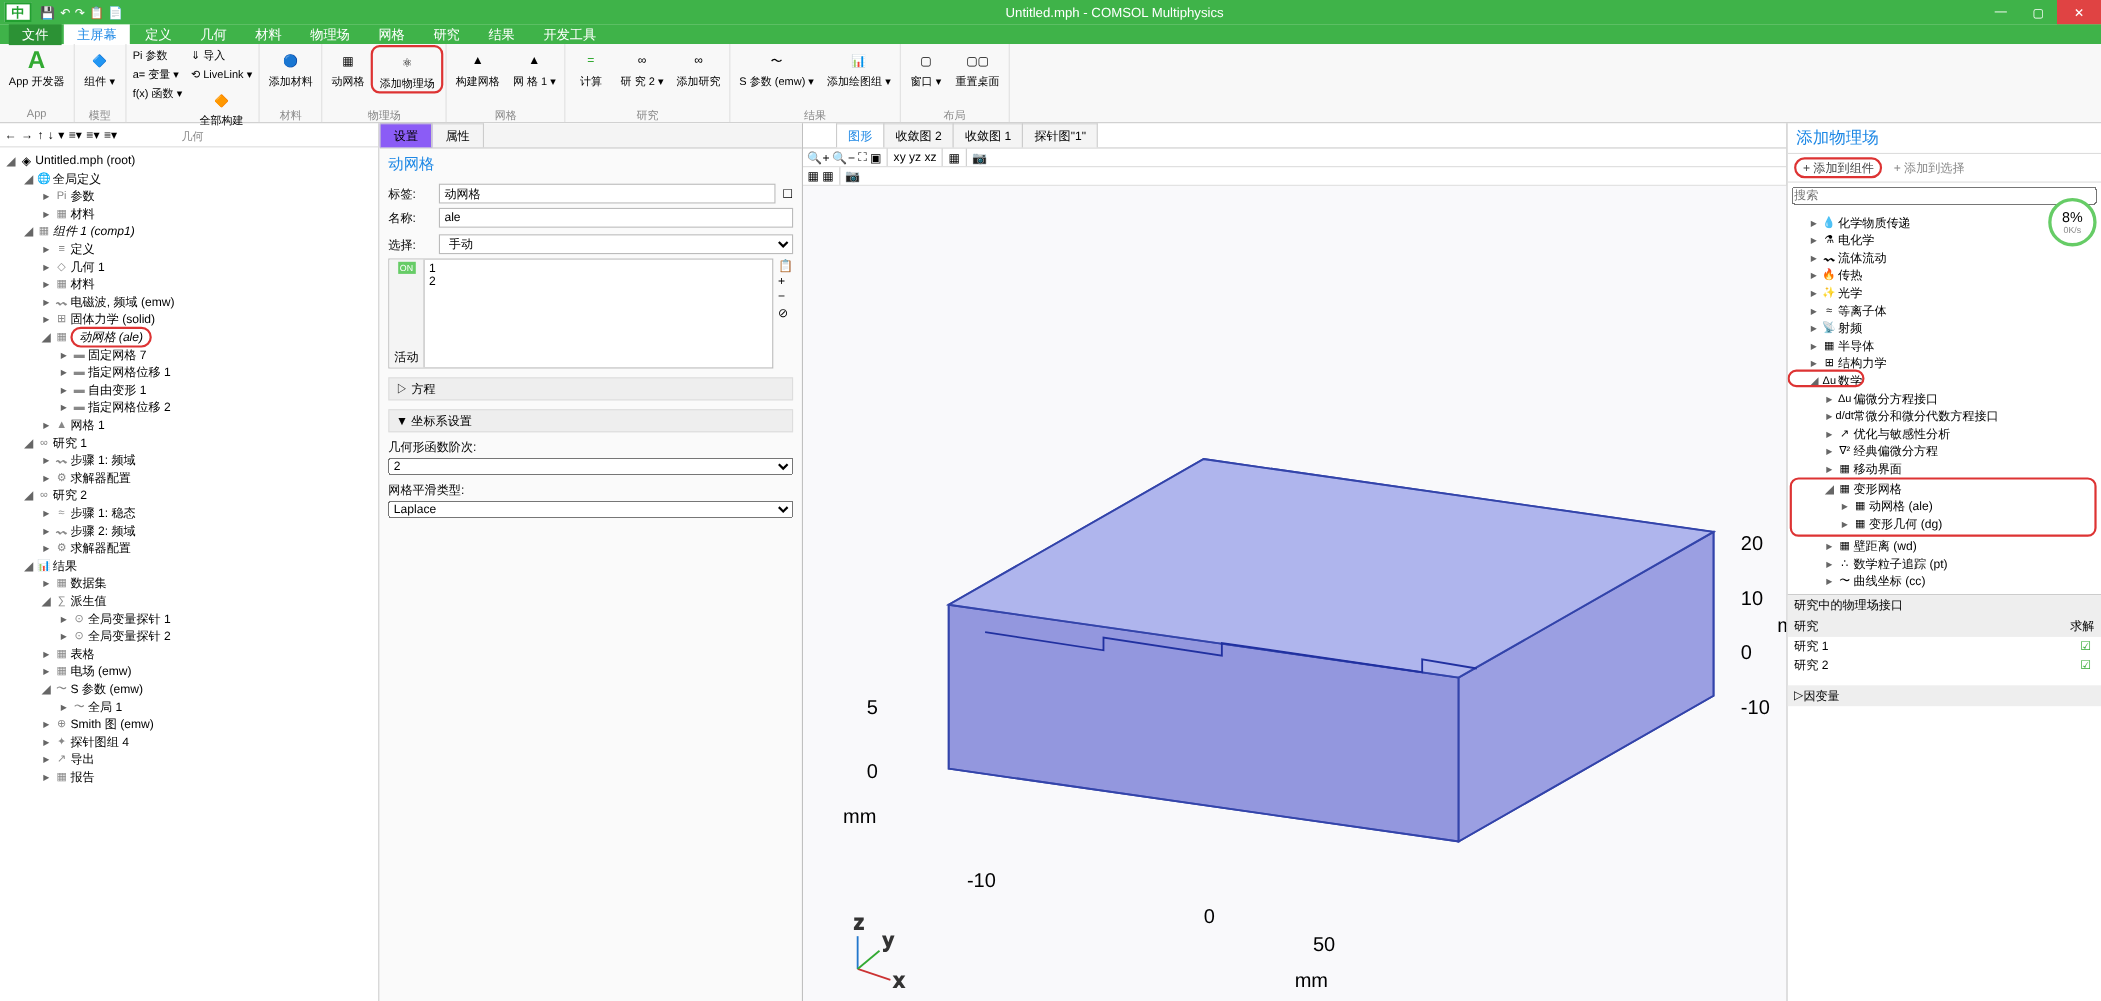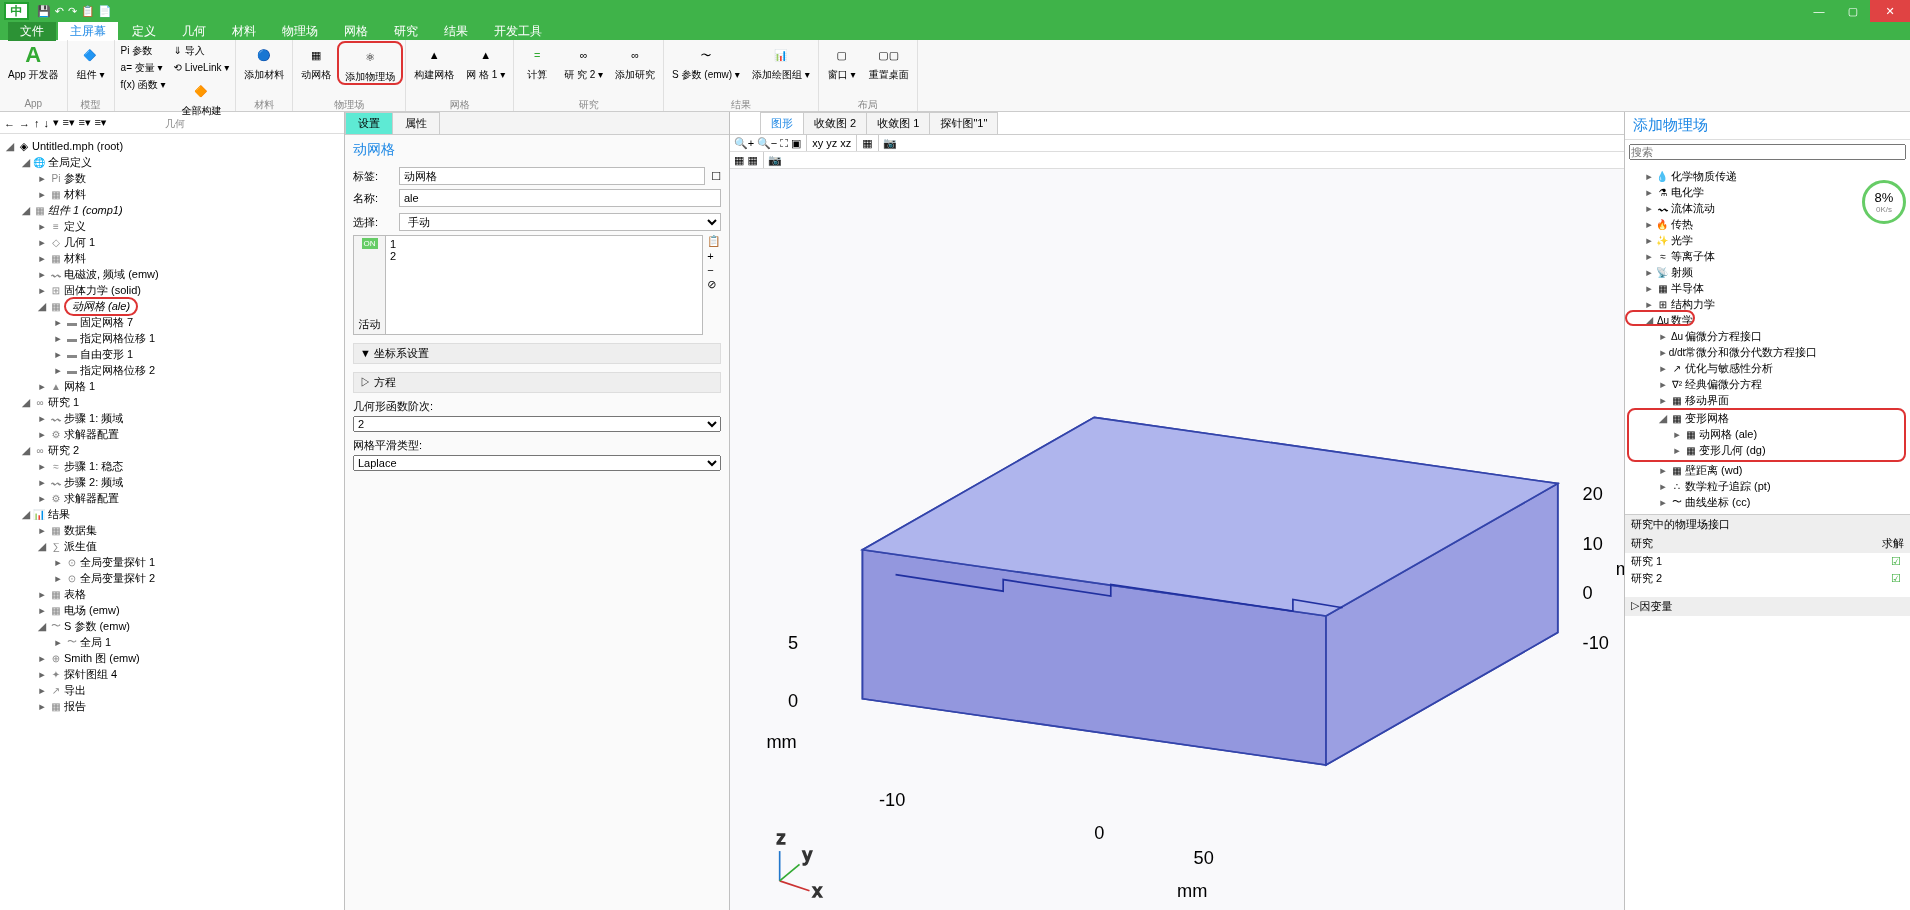--- a/index.html
+++ b/index.html
@@ -36,21 +36,21 @@
 .tree-toolbar { height:22px; border-bottom:1px solid #ddd; display:flex; align-items:center; gap:4px; padding:0 4px; }
 .tree { padding: 4px 2px; overflow:auto; flex:1; }
 .tnode { display:flex; align-items:center; height:16px; white-space:nowrap; }
 .tnode .tw { width:12px; display:inline-block; text-align:center; color:#666; }
 .tnode .ic { width:16px; display:inline-flex; align-items:center; justify-content:center; }
 .annot-ring { border:2px solid #d33; border-radius:12px; padding:0 6px; display:inline-block; }
 
 .settings-col { width: 385px; background:#fafafa; }
 .tabs-row { display:flex; border-bottom:1px solid #ccc; background:#f4f4f4; }
 .tabs-row .t { padding:3px 12px; border:1px solid #ccc; border-bottom:none; margin-right:-1px; font-size:11px; }
-.tabs-row .t.active { background:#5eead4; }
+.tabs-row .t.active { background:#8b5cf6; }
 .setbody { padding:6px 8px; overflow:auto; flex:1; }
 .setbody h3 { color:#1e88e5; font-size:14px; font-weight:normal; margin-bottom:8px; }
 .formrow { display:flex; align-items:center; margin-bottom:4px; gap:6px; }
 .formrow label { width:40px; }
 .formrow input, .formrow select { flex:1; border:1px solid #bbb; padding:1px 4px; background:#fff; height:18px; }
 .section-hdr { background:#eee; border:1px solid #ddd; padding:2px 6px; margin-top:8px; font-size:11px; }
 .listbox { border:1px solid #bbb; background:#fff; height:100px; display:flex; }
 .listbox .left { width:32px; border-right:1px solid #bbb; background:#f4f4f4; display:flex; flex-direction:column; align-items:center; }
 .listbox .items { flex:1; padding:2px 4px; }
 
@@ -83,20 +83,21 @@
 
 <div class="titlebar">
   <div class="qat">
     <div class="ime-box">中</div>
     <span>💾</span>
     <span>↶</span>
     <span>↷</span>
     <span>📋</span>
     <span>📄</span>
   </div>
+  <div class="title">Untitled.mph - COMSOL Multiphysics</div>
   <div class="wincontrols">
     <span>—</span>
     <span>▢</span>
     <span class="close">✕</span>
   </div>
 </div>
 
 <div class="menubar">
   <div class="tab file">文件</div>
   <div class="tab" style="background:#fff;color:#1e88e5">主屏幕</div>
@@ -474,22 +475,22 @@
             </div>
         </div>
         <div style="display:flex;flex-direction:column;gap:2px">
           <span>📋</span>
           <span>+</span>
           <span>−</span>
           <span>⊘</span>
         </div>
       </div>
 
+      <div class="section-hdr">▷ <span>方程</span></div>
       <div class="section-hdr">▼ <span>坐标系设置</span></div>
-      <div class="section-hdr">▷ <span>方程</span></div>
       <div style="margin:6px 0 2px">几何形函数阶次:</div>
       <select style="width:100%"><option>2</option></select>
 
       <div style="margin:6px 0 2px">网格平滑类型:</div>
       <select style="width:100%"><option>Laplace</option></select>
     </div>
   </div>
 
   <div class="col gfx-col">
     <div class="gfx-tabs">
@@ -547,20 +548,24 @@
           <line x1="0" y1="0" x2="12" y2="-10" stroke="#3a3"></line>
             <text x="14" y="-12" fill="#3a3">y</text>
         </g>
       </svg>
     </div>
 
   </div>
 
   <div class="col phys-col" style="border-right:none">
     <div class="phys-head">添加物理场</div>
+    <div class="phys-actions">
+      <span class="a circled">+ <span>添加到组件</span></span>
+      <span class="a">+ <span>添加到选择</span></span>
+    </div>
     <div style="padding:4px"><input type="text" style="width: 100%;" placeholder="搜索"></div>
     <div class="phys-tree" id="phystree">
         <div class="tnode" style="padding-left: 14px;">
           <span class="tw">▸</span>
           <span class="ic" style="font-size:10px">💧</span>
           <span>化学物质传递</span>
         </div>
         <div class="tnode" style="padding-left: 14px;">
           <span class="tw">▸</span>
           <span class="ic" style="font-size:10px">⚗</span>

